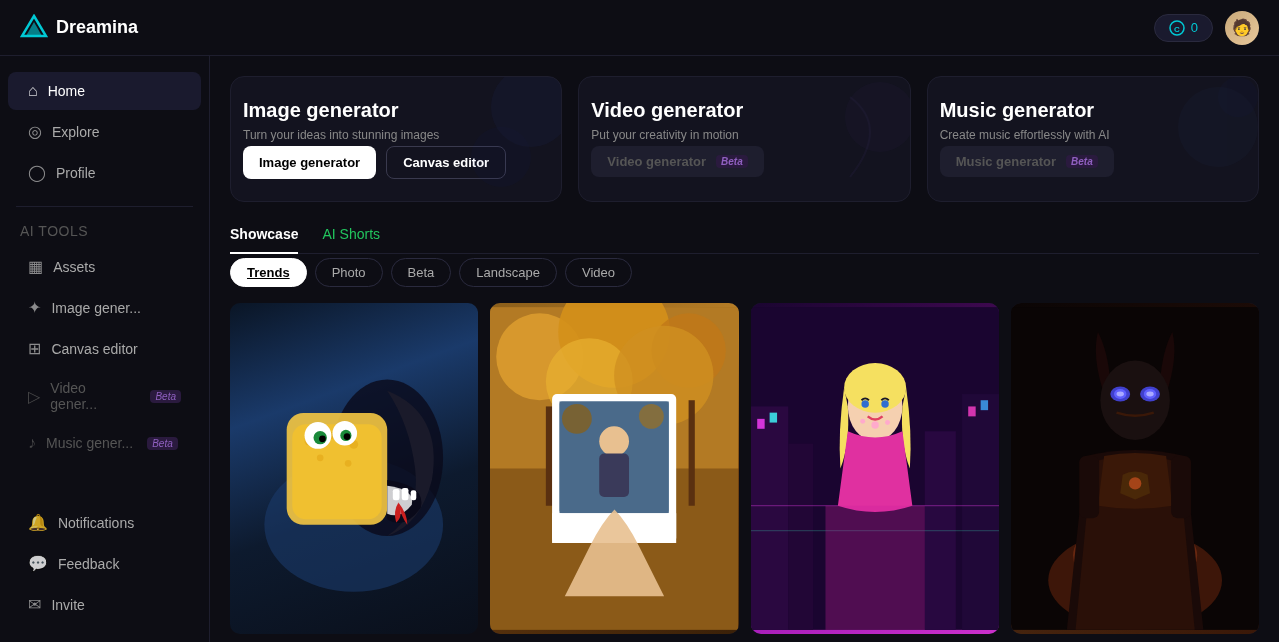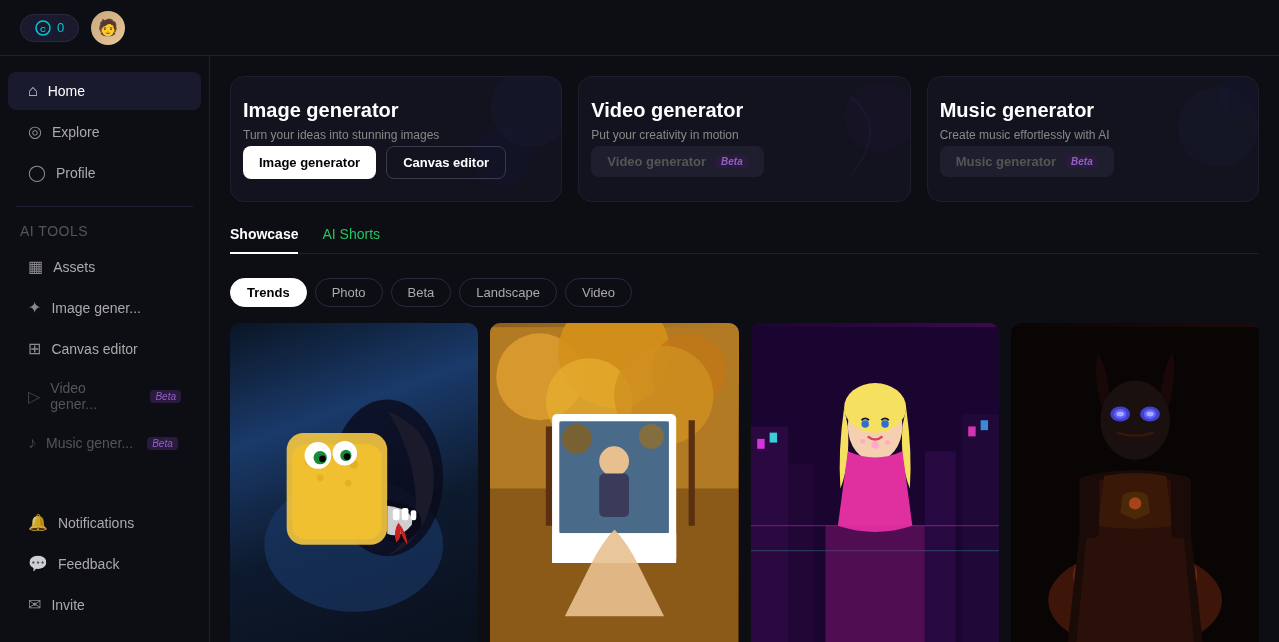--- a/index.html
+++ b/index.html
@@ -206,21 +206,21 @@
       cursor: not-allowed;
       display: flex;
       align-items: center;
       gap: 6px;
     }
 
     
     .tabs-row {
       display: flex;
       gap: 24px;
-      margin-bottom: 24px;
+      margin-bottom: 4px;
       border-bottom: 1px solid #1e1e2e;
     }
     .tab {
       font-size: 14px;
       color: #22c55e;
       padding-bottom: 10px;
       cursor: pointer;
       border-bottom: 2px solid transparent;
       margin-bottom: -1px;
     }
@@ -245,40 +245,48 @@
       border: 1px solid #2a2a3e;
       color: #aaa;
       background: transparent;
       transition: all 0.2s;
     }
     .filter-pill.active {
       background: #fff;
       color: #000;
       border-color: #fff;
       font-weight: 600;
+      text-decoration: underline;
     }
 
     
     .image-grid {
       display: grid;
       grid-template-columns: repeat(4, 1fr);
       gap: 12px;
     }
     .image-item {
       border-radius: 10px;
       overflow: hidden;
       aspect-ratio: 3/4;
       background: #1a1a2e;
       position: relative;
     }
   </style>
 </head>
 <body>
 
 <div class="topbar">
+  <div class="logo">
+    <svg class="logo-icon" viewBox="0 0 28 28" fill="none">
+      <polygon points="14,2 26,22 2,22" fill="none" stroke="#00c9d4" stroke-width="2.5"></polygon>
+      <polygon points="14,8 22,22 6,22" fill="#00c9d4" opacity="0.6"></polygon>
+    </svg>
+    <span>Dreamina</span>
+  </div>
   <div class="topbar-right">
     <div class="credits-btn">
       <svg width="16" height="16" viewBox="0 0 16 16">
         <circle cx="8" cy="8" r="7" fill="none" stroke="#00c9d4" stroke-width="1.5"></circle>
         <text x="8" y="12" text-anchor="middle" fill="#00c9d4" font-size="8" font-weight="bold">C</text>
       </svg>
       <span>0</span>
     </div>
     <div class="avatar">🧑</div>
   </div>

